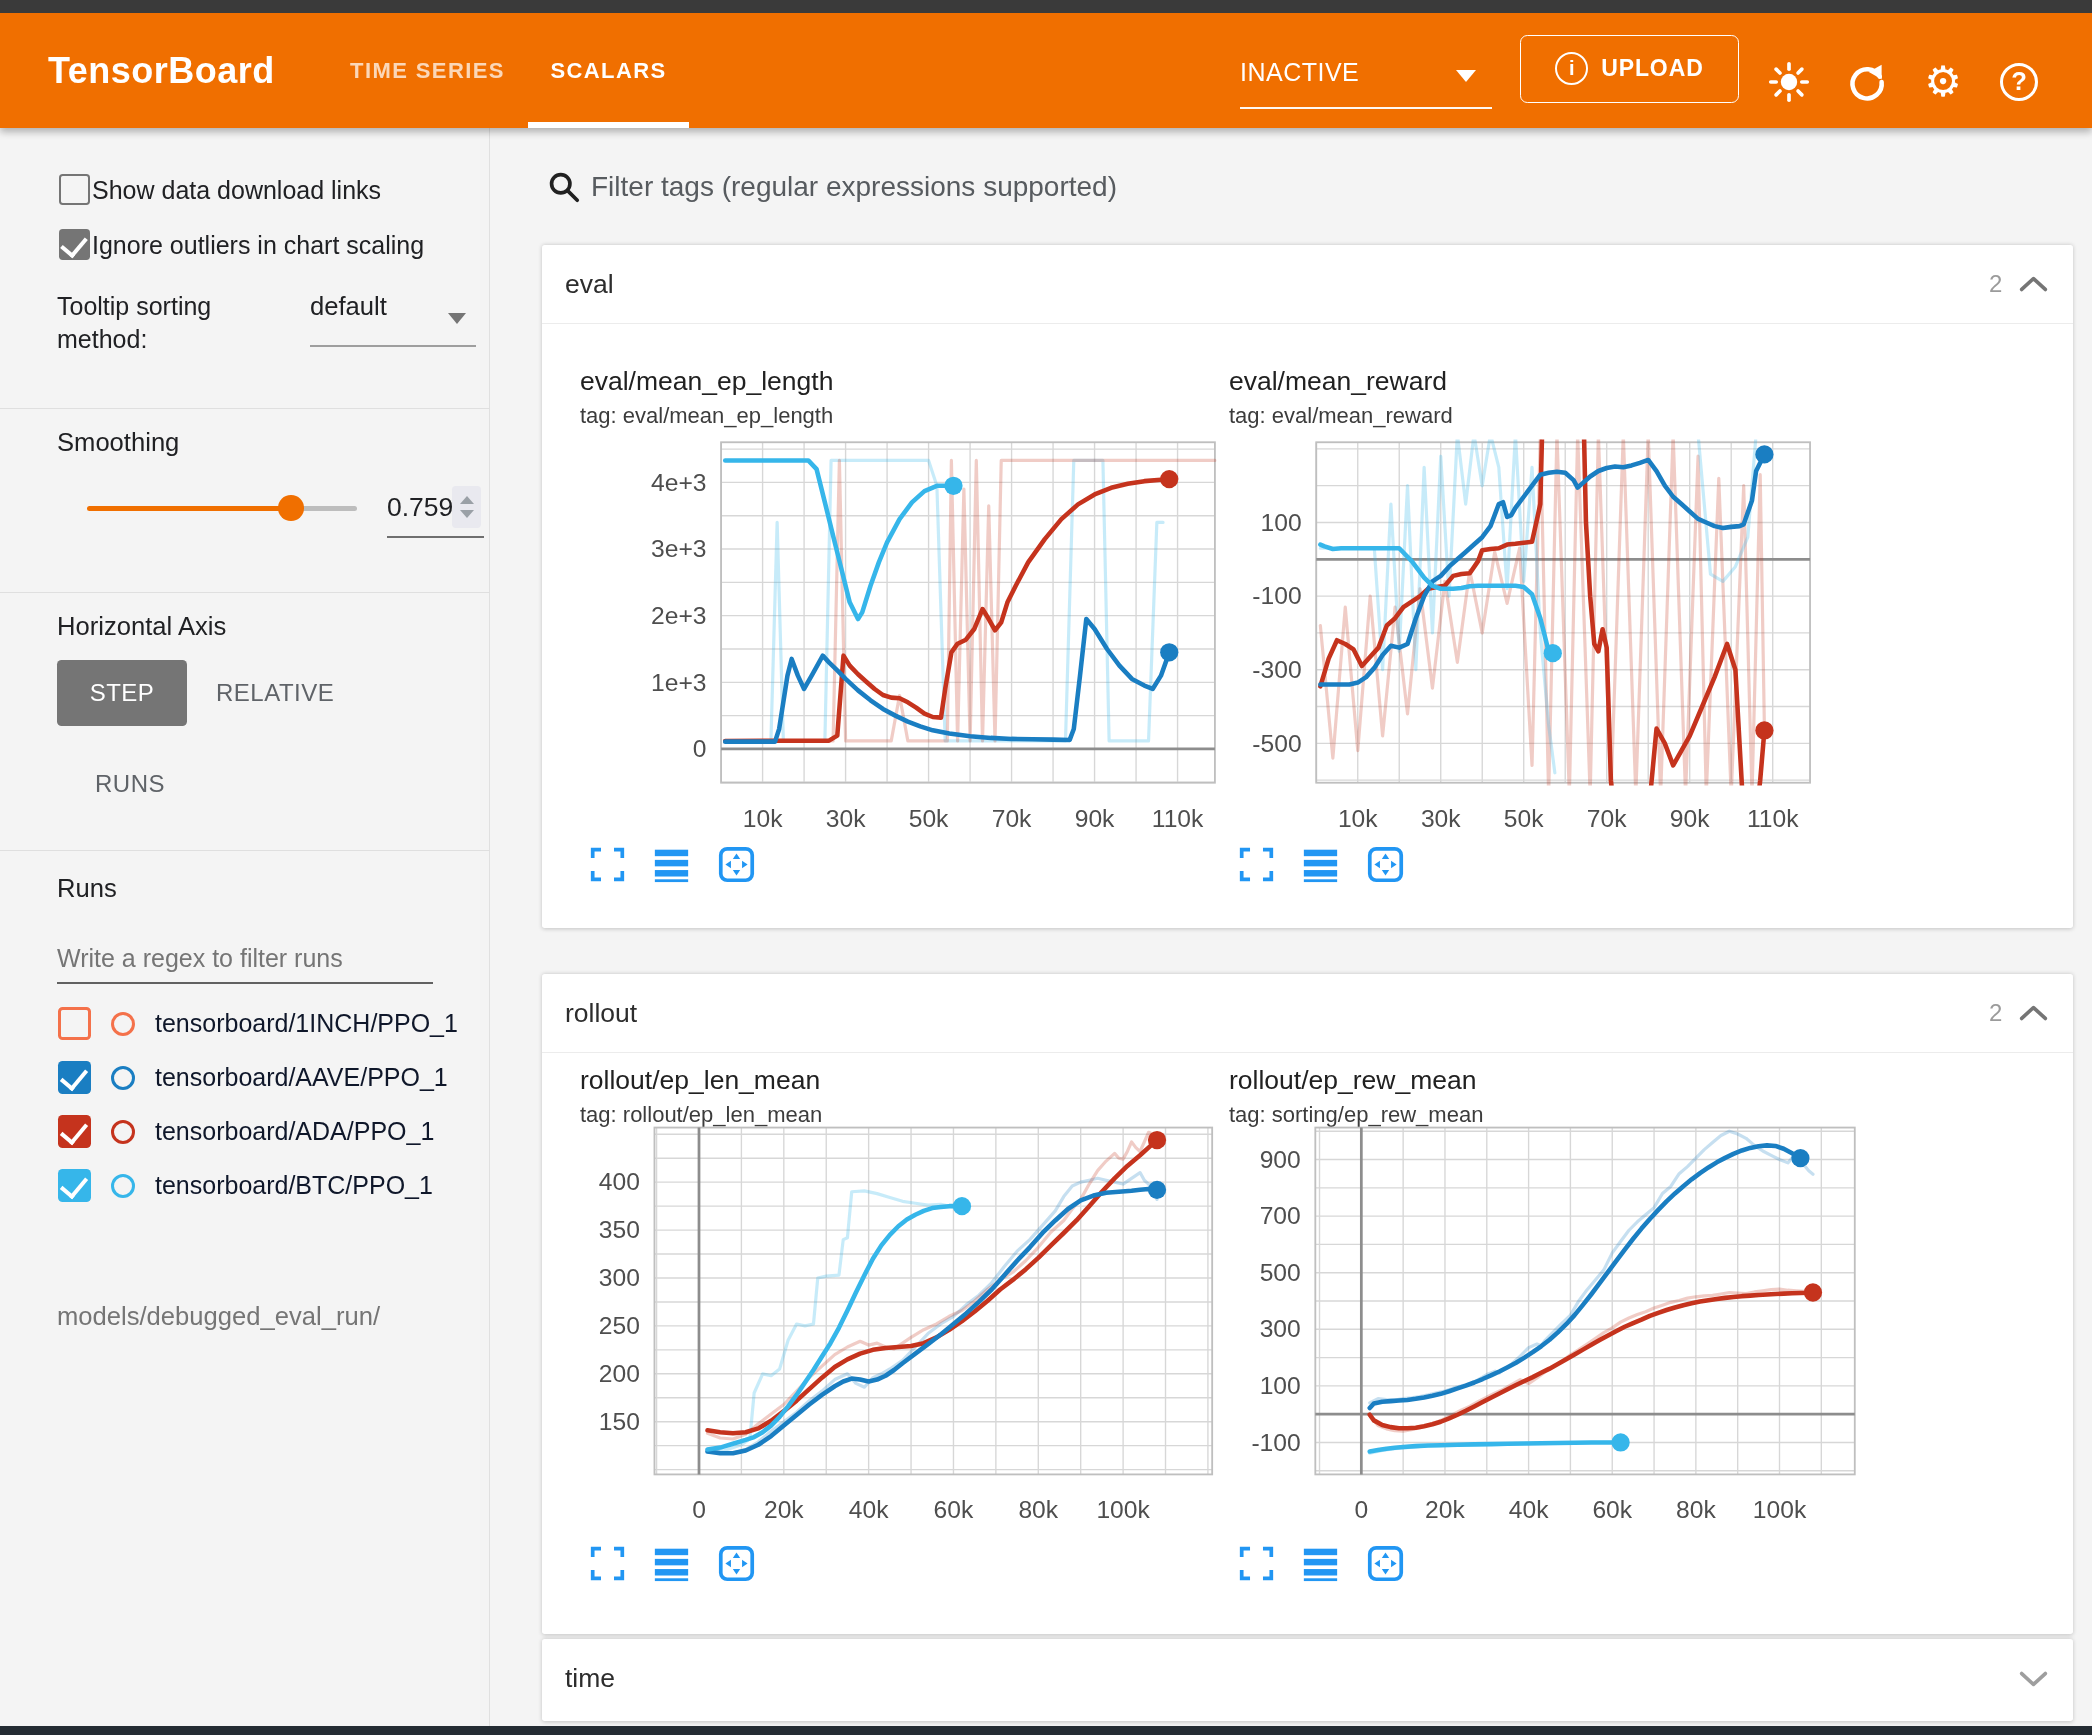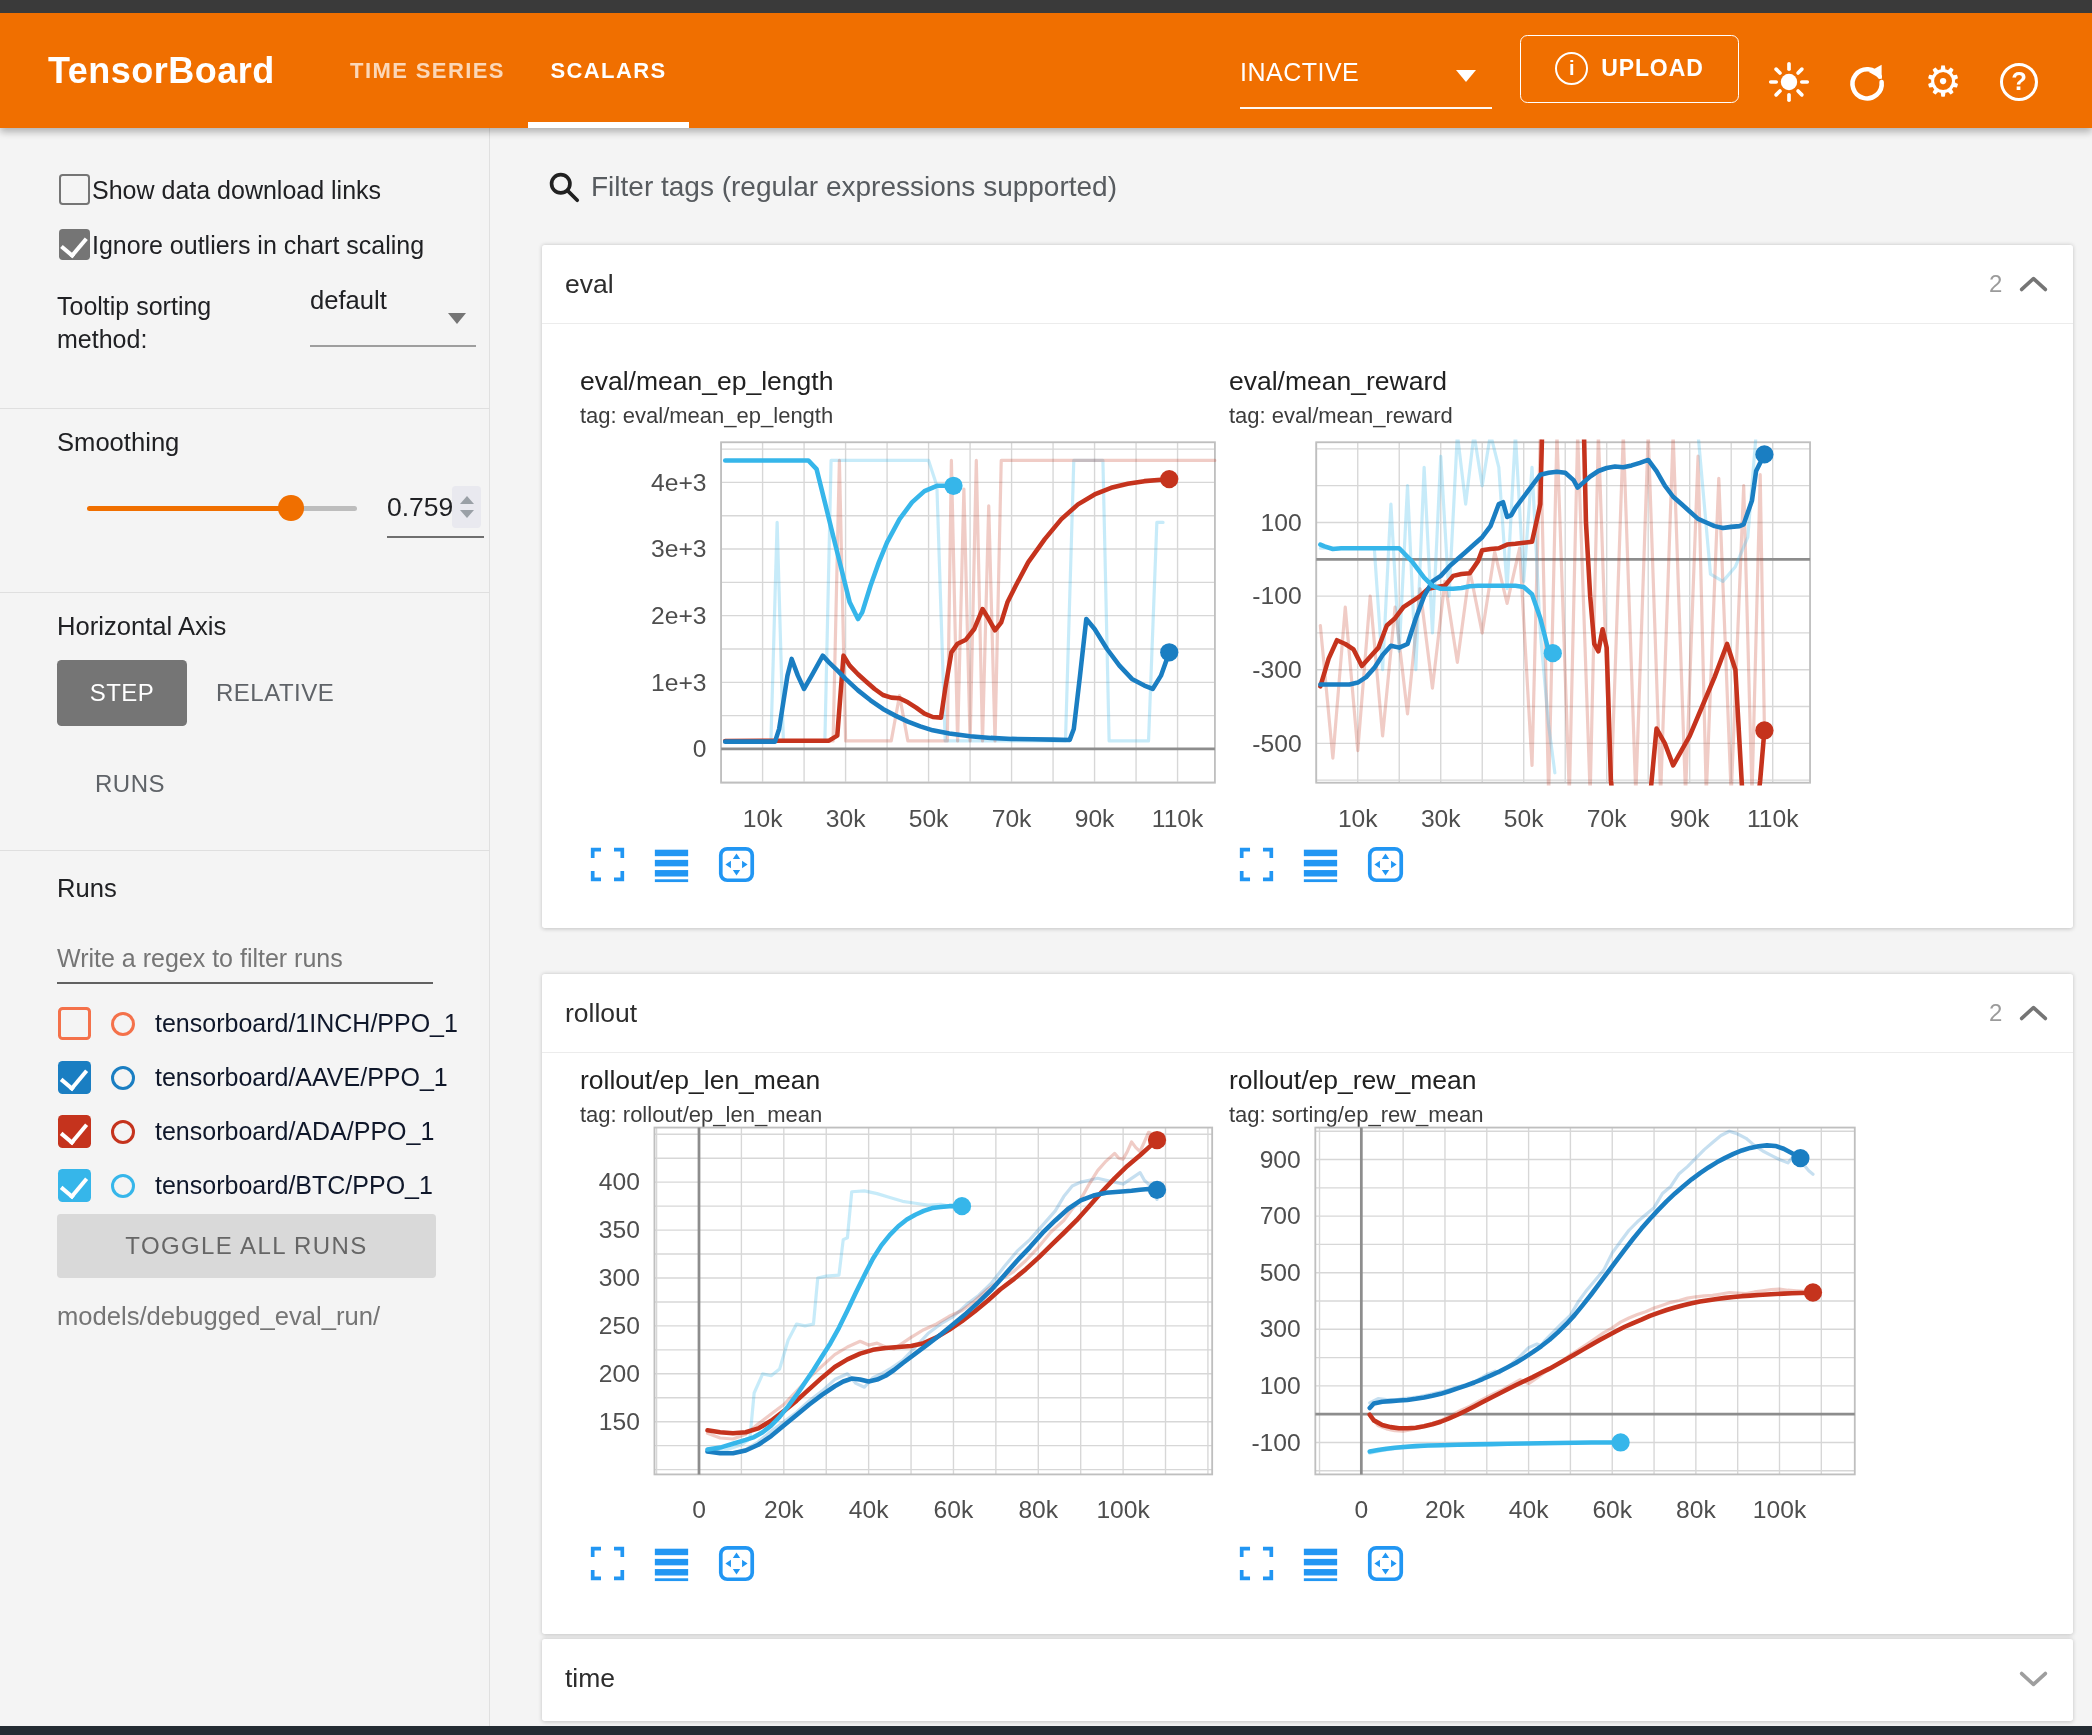--- a/index.html
+++ b/index.html
@@ -139,21 +139,21 @@
     <span class="chk off"></span>
     <span class="chk-label">Show data download links</span>
   </div>
   <div class="chk-row" style="top:101px">
     <span class="chk on"></span>
     <span class="chk-label">Ignore outliers in chart scaling</span>
   </div>
 
   <div class="sb-abs sb-text" style="left:57px; top:164px">Tooltip sorting</div>
   <div class="sb-abs sb-text" style="left:57px; top:197px">method:</div>
-  <div class="dd-value" style="left:310px; top:158px">default</div>
+  <div class="dd-value" style="left:310px; top:164px">default</div>
   <div class="dd-arrow" style="left:448px; top:185px"></div>
   <div class="dd-uline" style="left:310px; top:217px; width:166px"></div>
 
   <div class="divider" style="top:280px"></div>
 
   <div class="sb-abs sb-text" style="left:57px; top:300px; font-size:25.6px">Smoothing</div>
   <div class="slider-track-on" style="left:87px; top:378px; width:204px"></div>
   <div class="slider-track-off" style="left:291px; top:378px; width:66px"></div>
   <div class="slider-handle" style="left:278px; top:367px"></div>
   <div class="smooth-val" style="left:387px; top:364px">0.759</div>
@@ -190,21 +190,20 @@
     <span class="run-chk on" style="background-color: rgb(197, 51, 29);"></span>
     <span class="run-circ" style="border-color: rgb(197, 51, 29);"></span>
     <span class="run-label">tensorboard/ADA/PPO_1</span>
   </div>
   <div class="run-row" style="top:1041px">
     <span class="run-chk on" style="background-color: rgb(54, 182, 234);"></span>
     <span class="run-circ" style="border-color: rgb(54, 182, 234);"></span>
     <span class="run-label">tensorboard/BTC/PPO_1</span>
   </div>
 
-  <div class="toggle-btn" style="top:1086px">TOGGLE ALL RUNS</div>
   <div class="sb-abs sb-text sb-gray" style="left:57px; top:1162px; font-size:25.6px">models/debugged_eval_run/</div>
 </div>
 
 <div class="main">
 
   <div class="search-row">
     <svg width="33" height="33" viewBox="0 0 36 36">
       <circle cx="15" cy="15" r="10" fill="none" stroke="#212121" stroke-width="4"></circle>
       <line x1="23" y1="23" x2="33" y2="33" stroke="#212121" stroke-width="4" stroke-linecap="round"></line>
     </svg>

